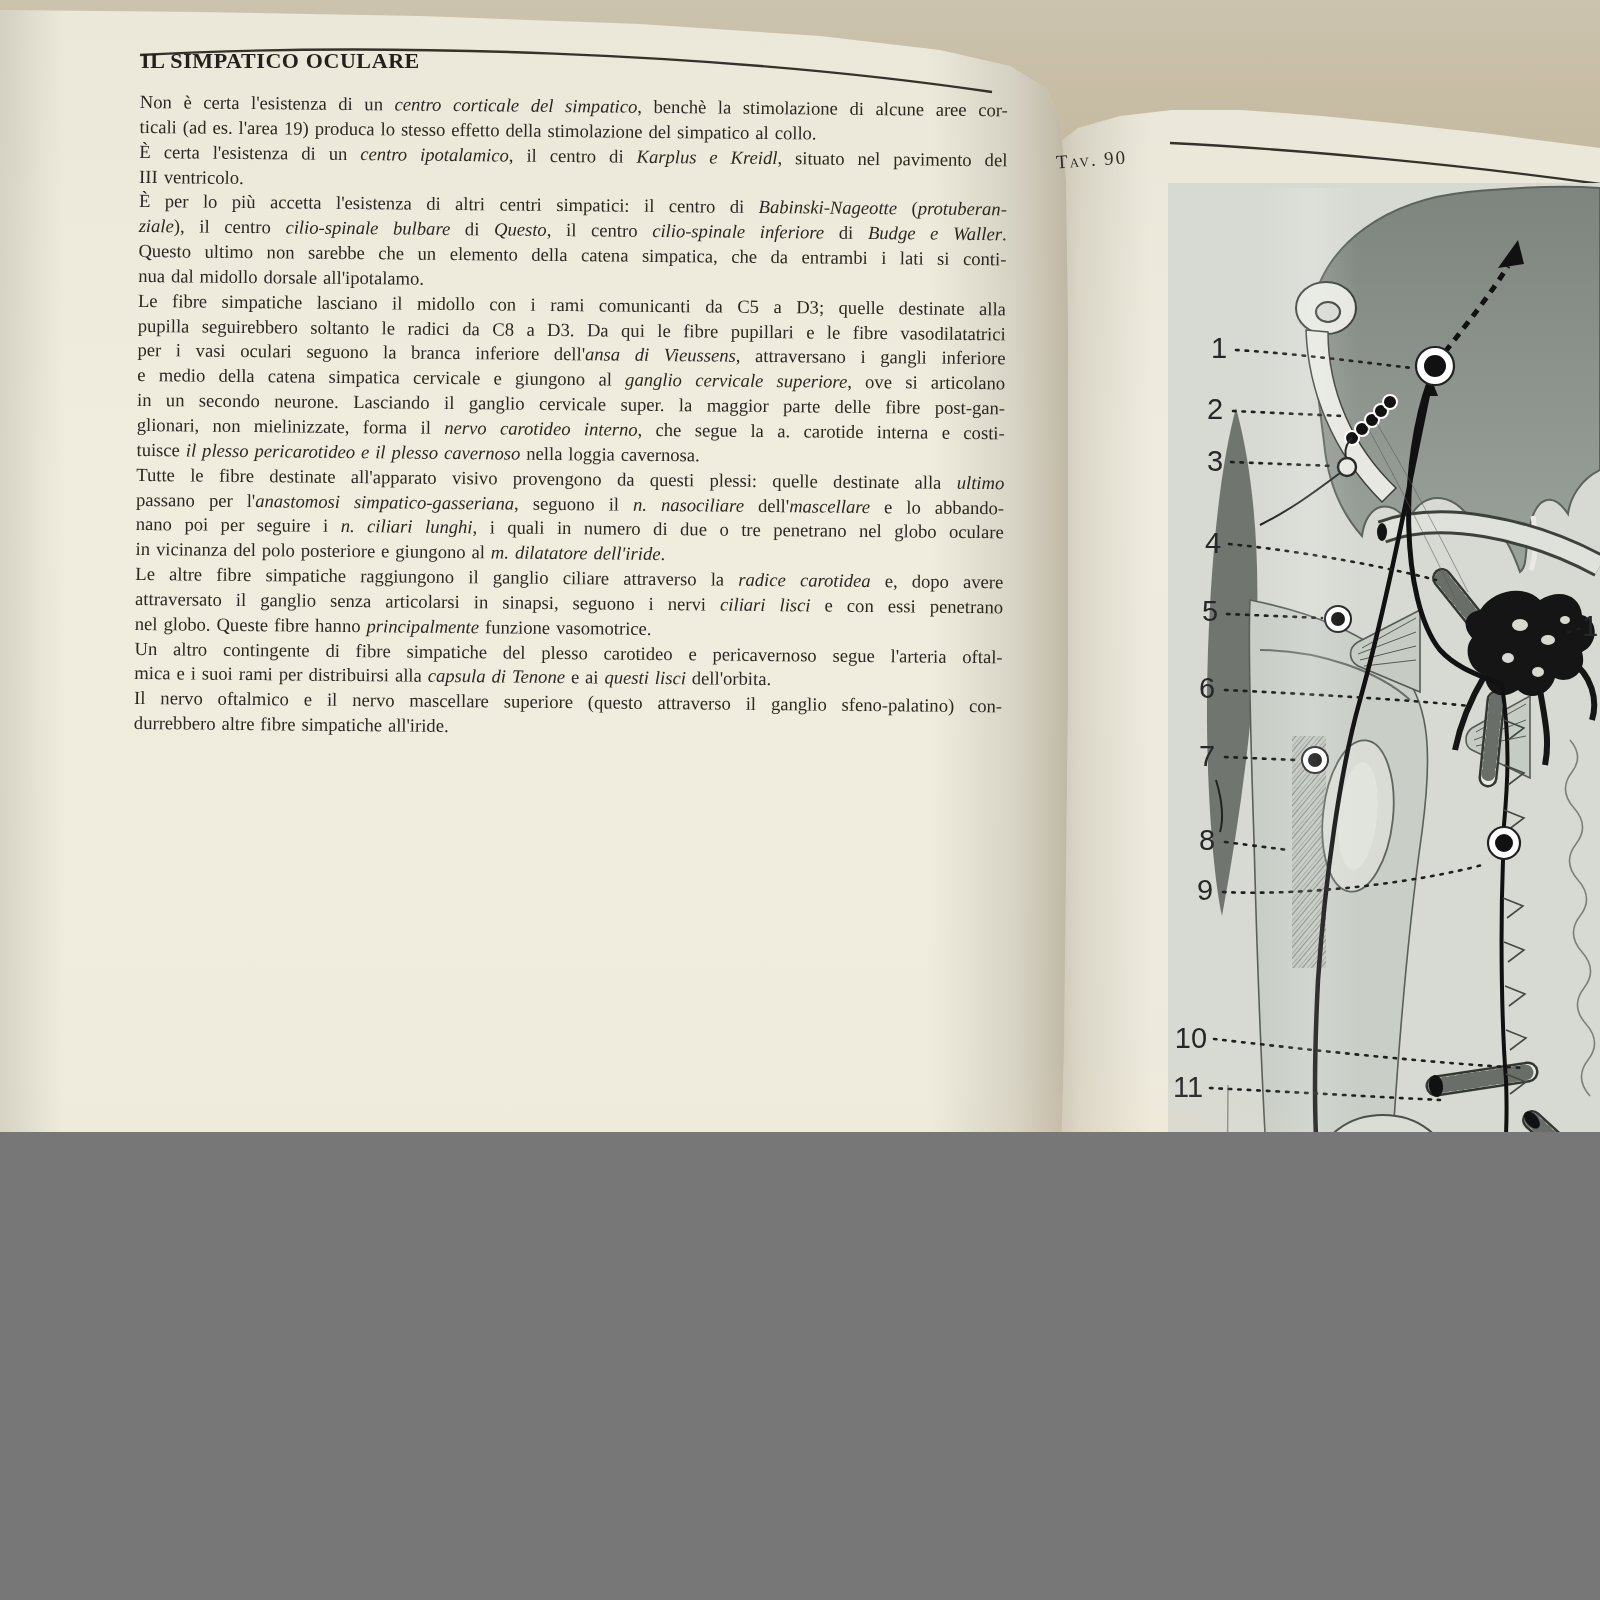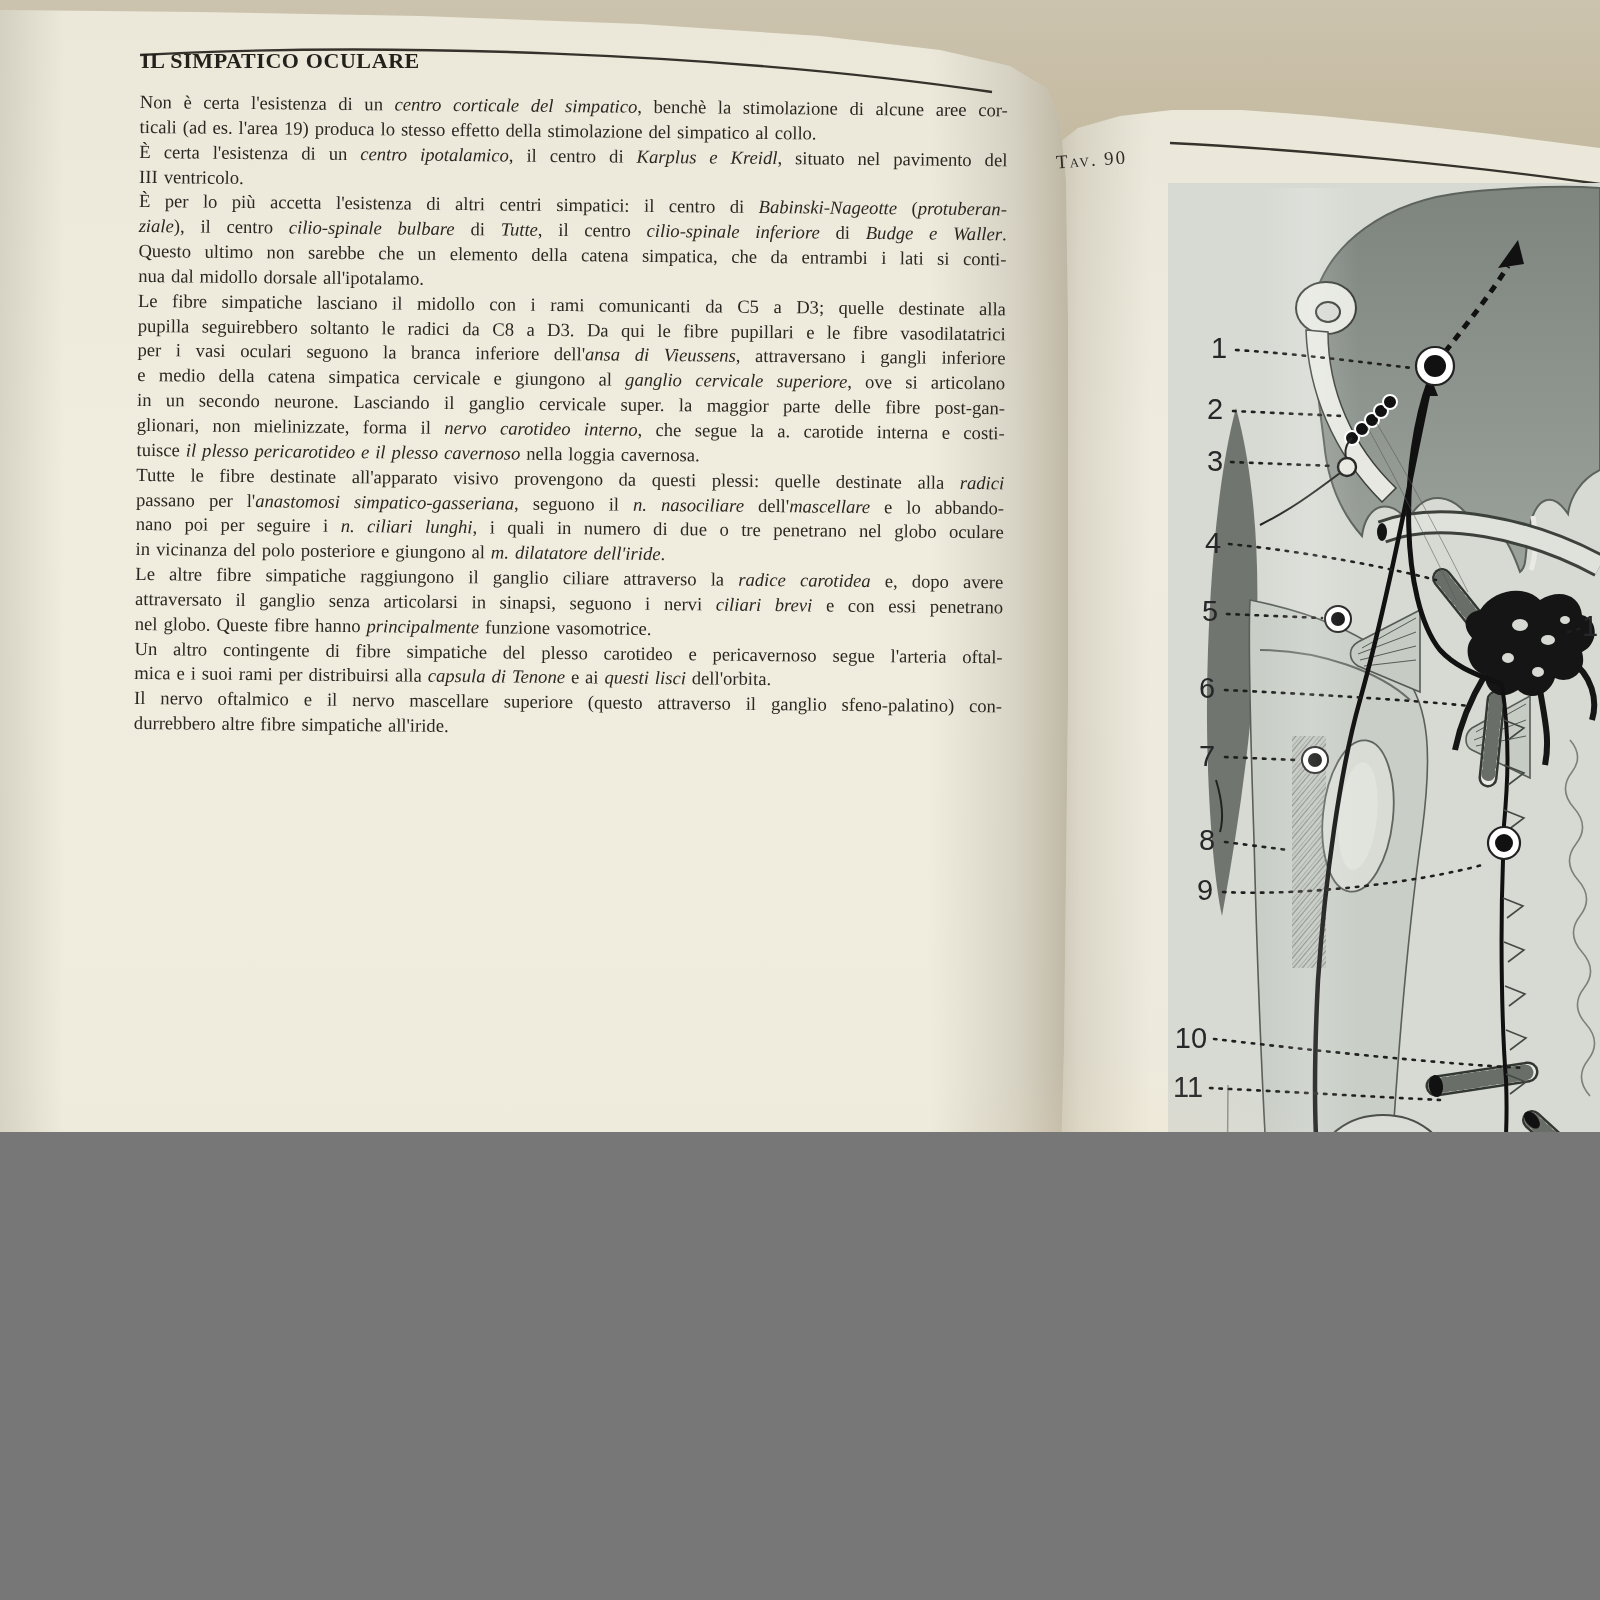--- a/index.html
+++ b/index.html
@@ -72,36 +72,36 @@
     <path d="M1124,1375 C1300,1380 1460,1385 1600,1392" stroke-width="2.2"></path>
   </svg>
 
   <div class="abs title">IL SIMPATICO OCULARE</div>
   <div class="abs" id="text-lines">
       <div class="tl">Non è certa l'esistenza di un <i>centro corticale del simpatico</i>, benchè la stimolazione di alcune aree cor-</div>
       <div class="tl pend">ticali (ad es. l'area 19) produca lo stesso effetto della stimolazione del simpatico al collo.</div>
       <div class="tl">È certa l'esistenza di un <i>centro ipotalamico</i>, il centro di <i>Karplus e Kreidl</i>, situato nel pavimento del</div>
       <div class="tl pend">III ventricolo.</div>
       <div class="tl">È per lo più accetta l'esistenza di altri centri simpatici: il centro di <i>Babinski-Nageotte</i> (<i>protuberan-</i></div>
-      <div class="tl"><i>ziale</i>), il centro <i>cilio-spinale bulbare</i> di <i>Tutte</i>, il centro <i>cilio-spinale inferiore</i> di <i>Budge e Waller</i>.</div>
+      <div class="tl"><i>ziale</i>), il centro <i>cilio-spinale bulbare</i> di <i>Questo</i>, il centro <i>cilio-spinale inferiore</i> di <i>Budge e Waller</i>.</div>
       <div class="tl">Questo ultimo non sarebbe che un elemento della catena simpatica, che da entrambi i lati si conti-</div>
       <div class="tl pend">nua dal midollo dorsale all'ipotalamo.</div>
       <div class="tl">Le fibre simpatiche lasciano il midollo con i rami comunicanti da C5 a D3; quelle destinate alla</div>
       <div class="tl">pupilla seguirebbero soltanto le radici da C8 a D3. Da qui le fibre pupillari e le fibre vasodilatatrici</div>
       <div class="tl">per i vasi oculari seguono la branca inferiore dell'<i>ansa di Vieussens</i>, attraversano i gangli inferiore</div>
       <div class="tl">e medio della catena simpatica cervicale e giungono al <i>ganglio cervicale superiore</i>, ove si articolano</div>
       <div class="tl">in un secondo neurone. Lasciando il ganglio cervicale super. la maggior parte delle fibre post-gan-</div>
       <div class="tl">glionari, non mielinizzate, forma il <i>nervo carotideo interno</i>, che segue la a. carotide interna e costi-</div>
       <div class="tl pend">tuisce <i>il plesso pericarotideo e il plesso cavernoso</i> nella loggia cavernosa.</div>
-      <div class="tl">Tutte le fibre destinate all'apparato visivo provengono da questi plessi: quelle destinate alla <i>radici</i></div>
+      <div class="tl">Tutte le fibre destinate all'apparato visivo provengono da questi plessi: quelle destinate alla <i>ultimo</i></div>
       <div class="tl">passano per l'<i>anastomosi simpatico-gasseriana</i>, seguono il <i>n. nasociliare</i> dell'<i>mascellare</i> e lo abbando-</div>
       <div class="tl">nano poi per seguire i <i>n. ciliari lunghi</i>, i quali in numero di due o tre penetrano nel globo oculare</div>
       <div class="tl pend">in vicinanza del polo posteriore e giungono al <i>m. dilatatore dell'iride</i>.</div>
       <div class="tl">Le altre fibre simpatiche raggiungono il ganglio ciliare attraverso la <i>radice carotidea</i> e, dopo avere</div>
-      <div class="tl">attraversato il ganglio senza articolarsi in sinapsi, seguono i nervi <i>ciliari brevi</i> e con essi penetrano</div>
+      <div class="tl">attraversato il ganglio senza articolarsi in sinapsi, seguono i nervi <i>ciliari lisci</i> e con essi penetrano</div>
       <div class="tl pend">nel globo. Queste fibre hanno <i>principalmente</i> funzione vasomotrice.</div>
       <div class="tl">Un altro contingente di fibre simpatiche del plesso carotideo e pericavernoso segue l'arteria oftal-</div>
       <div class="tl pend">mica e i suoi rami per distribuirsi alla <i>capsula di Tenone</i> e ai <i>questi lisci</i> dell'orbita.</div>
       <div class="tl">Il nervo oftalmico e il nervo mascellare superiore (questo attraverso il ganglio sfeno-palatino) con-</div>
       <div class="tl pend">durrebbero altre fibre simpatiche all'iride.</div>
     </div>
   <div class="abs pageno">209</div>
 
   <div class="abs plate-label">Tav. 90</div>
   <div class="abs edge-v">V</div>

